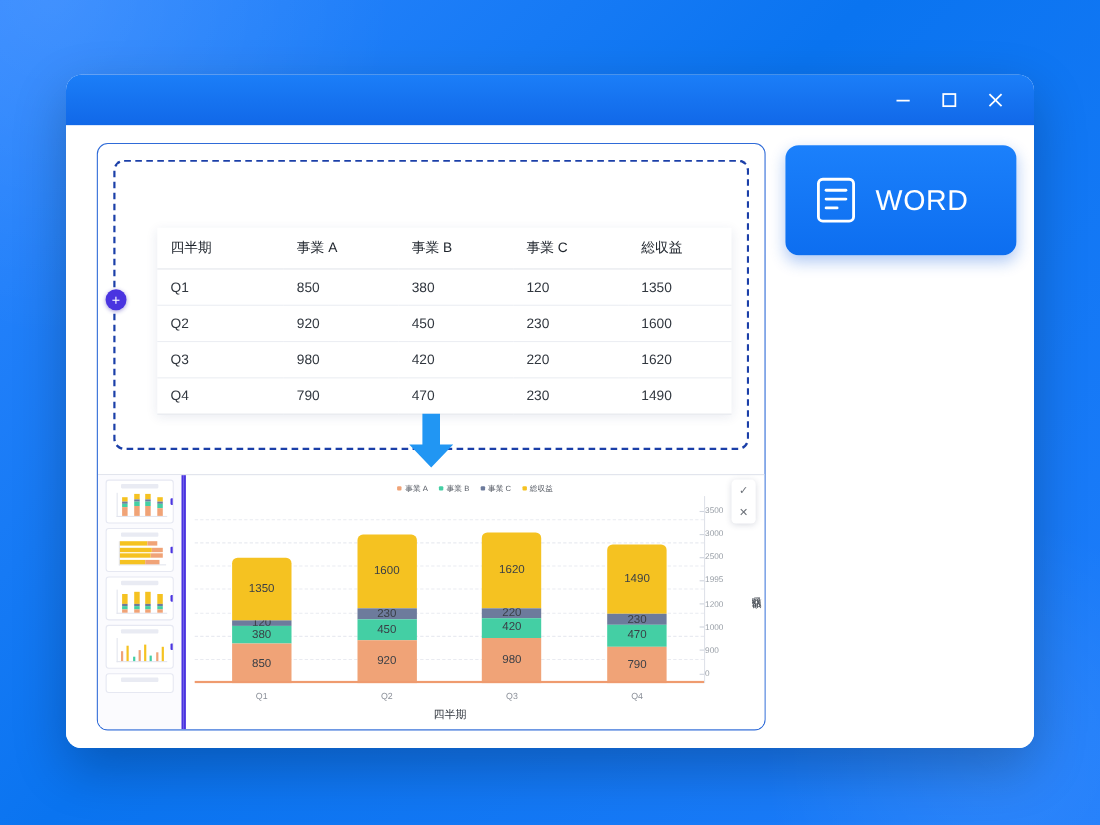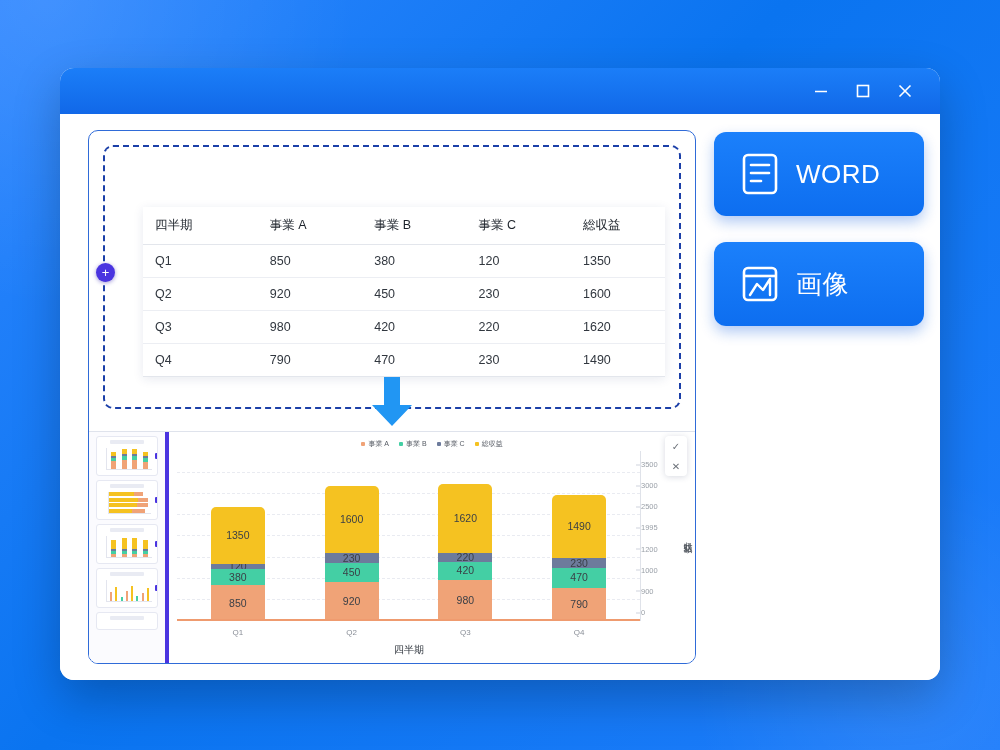--- a/index.html
+++ b/index.html
@@ -387,21 +387,21 @@
   
   .export-col {
     width: 210px;
     flex: 0 0 210px;
     display: flex;
     flex-direction: column;
     gap: 26px;
     padding-top: 2px;
   }
   .export-btn {
-    height: 84px;
+    height: 100px;
     border-radius: 12px;
     background: linear-gradient(180deg, #1b80fb 0%, #0d6ef0 100%);
     box-shadow: 0 6px 14px rgba(13,90,220,0.32);
     display: flex;
     align-items: center;
     gap: 16px;
     padding-left: 26px;
     box-sizing: border-box;
     cursor: pointer;
     color: #ffffff;
@@ -723,26 +723,16 @@
             <rect x="4" y="3" width="32" height="38" rx="4" fill="none" stroke="#ffffff" stroke-width="2.6"></rect>
             <line x1="11" y1="13" x2="29" y2="13" stroke="#ffffff" stroke-width="2.6" stroke-linecap="round"></line>
             <line x1="11" y1="21" x2="29" y2="21" stroke="#ffffff" stroke-width="2.6" stroke-linecap="round"></line>
             <line x1="11" y1="29" x2="21" y2="29" stroke="#ffffff" stroke-width="2.6" stroke-linecap="round"></line>
           </svg>
         </span>
         <span class="export-label">WORD</span>
       </div>
 
 
-      <div class="export-btn">
-        <span class="export-icon">
-          <svg width="40" height="44" viewBox="0 0 40 44">
-            <rect x="4" y="6" width="32" height="32" rx="4" fill="none" stroke="#ffffff" stroke-width="2.6"></rect>
-            <line x1="4" y1="14" x2="36" y2="14" stroke="#ffffff" stroke-width="2.6"></line>
-            <polyline points="10,33 17,22 23,28 30,17 30,33" fill="none" stroke="#ffffff" stroke-width="2.4" stroke-linejoin="round" stroke-linecap="round"></polyline>
-          </svg>
-        </span>
-        <span class="export-label">画像</span>
-      </div>
 
     </div>
   </div>
 </div>
 
 </body></html>

